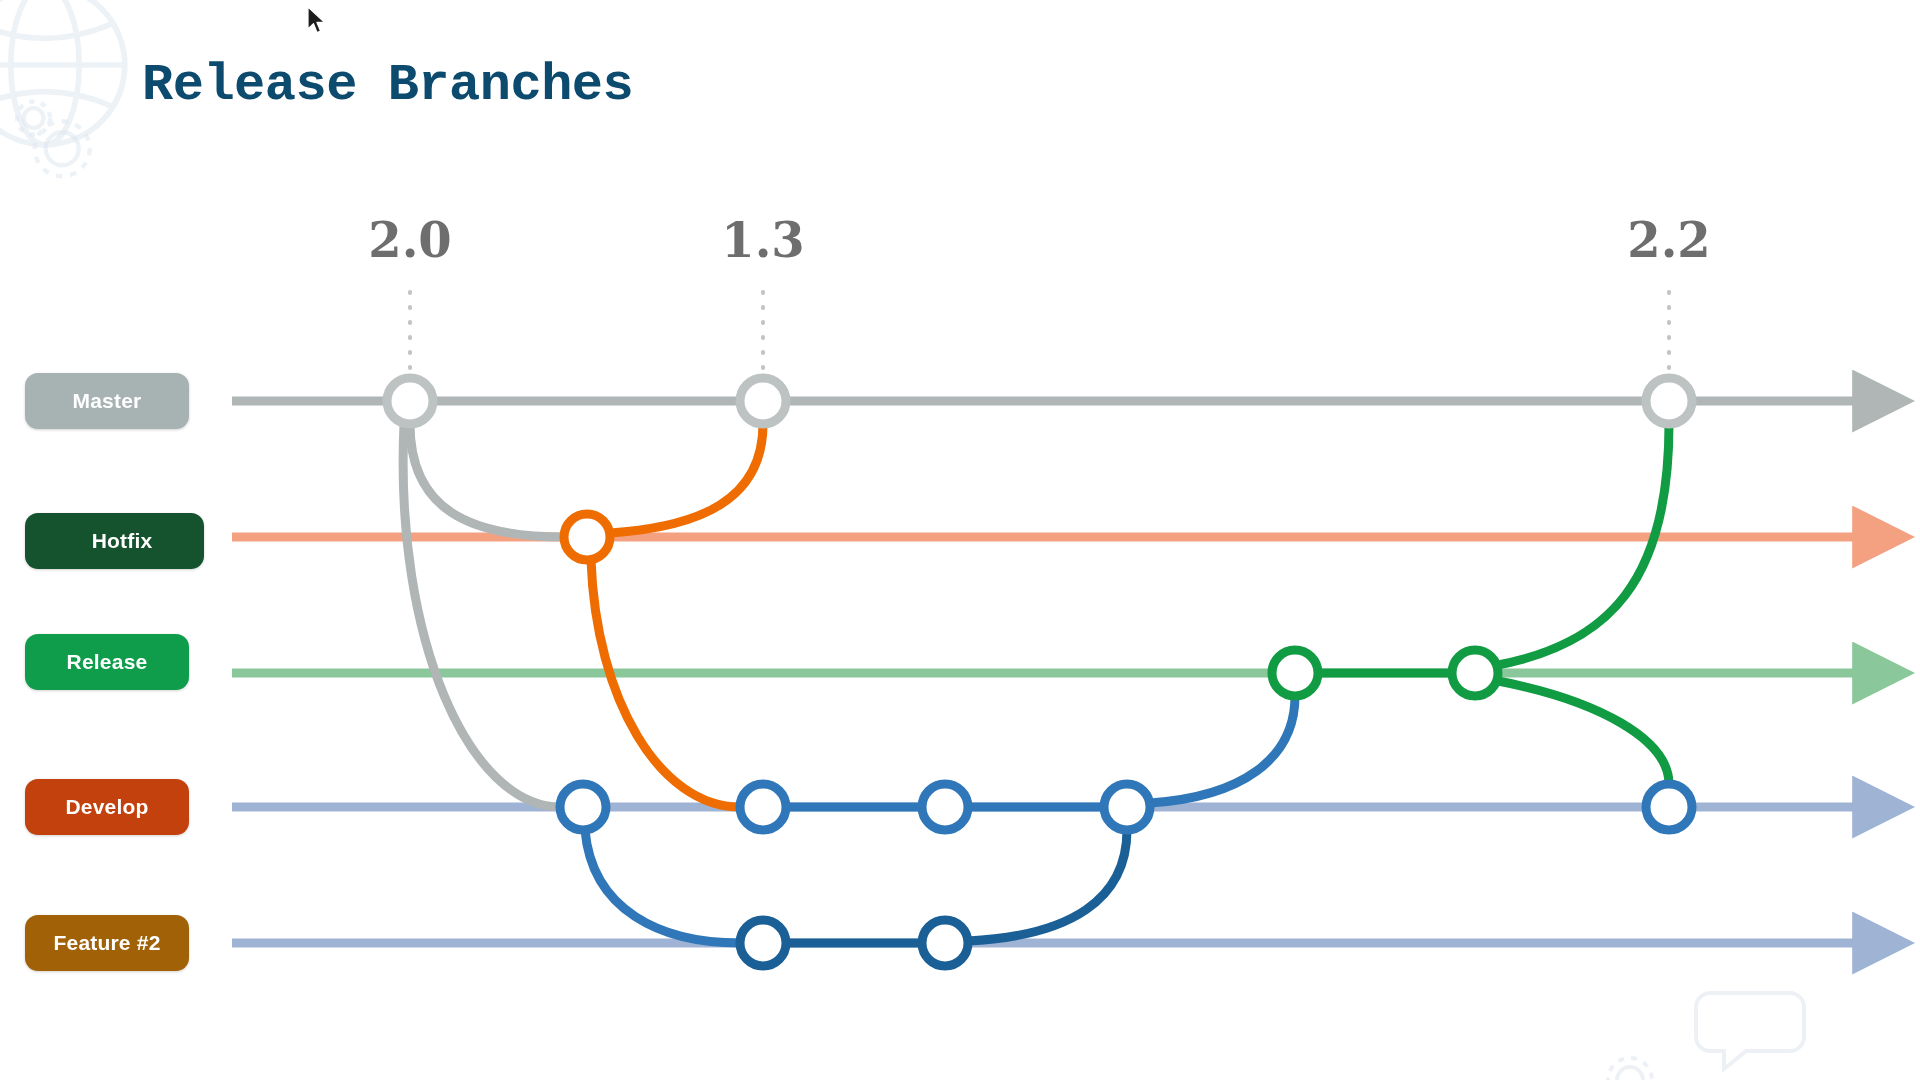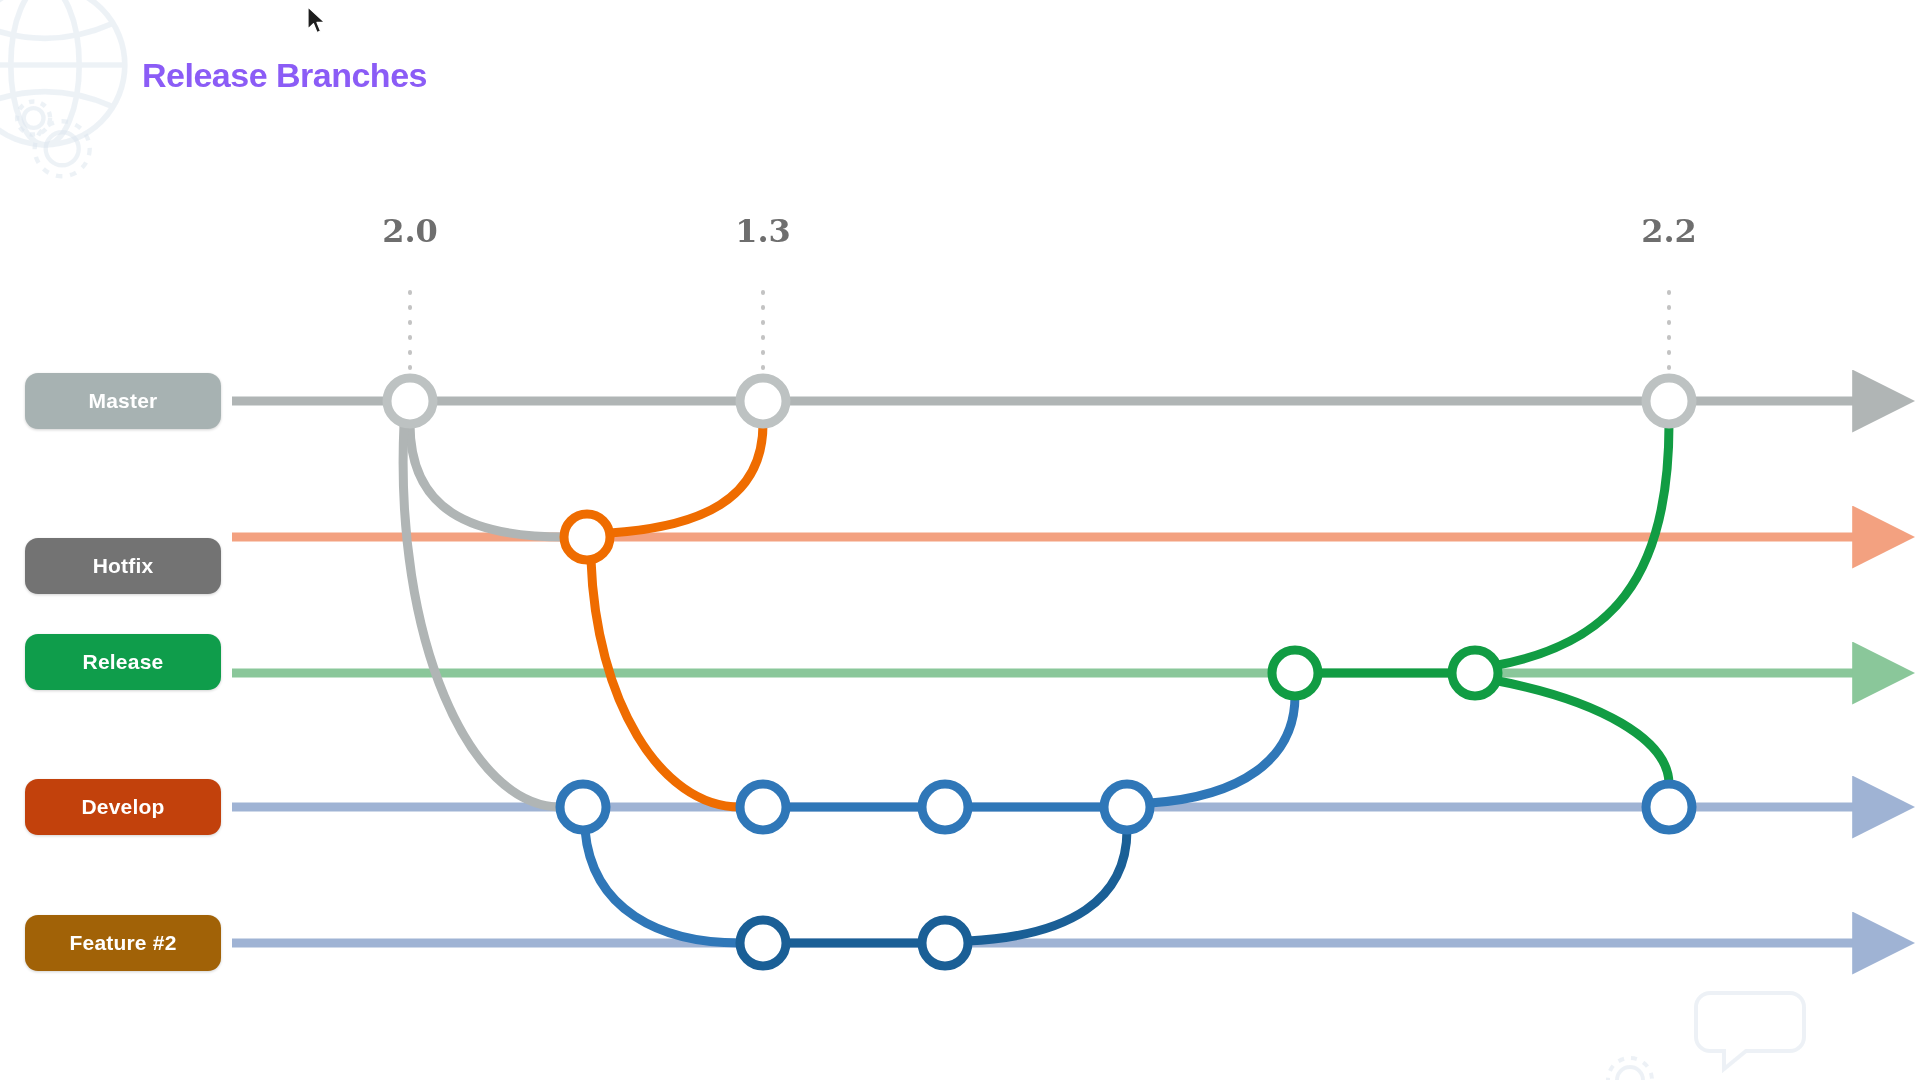--- a/index.html
+++ b/index.html
@@ -14,40 +14,40 @@
 
   
   .watermark{position:absolute;opacity:.5;pointer-events:none;}
   #wm-globe{left:-50px;top:-30px;}
   #wm-gear{left:5px;top:85px;}
   #wm-chat{left:1690px;top:985px;}
   #wm-gear2{left:1570px;top:1040px;}
 
   #page-title{
     position:absolute;left:142px;top:56px;
-    font-family:Liberation Sans, sans-serif;
-    font-weight:bold;font-size:34px;letter-spacing:-0.5px;
-    color:#8b5cf6;white-space:nowrap;
+    font-family:Liberation Mono, monospace;
+    font-weight:bold;font-size:52px;letter-spacing:-0.5px;
+    color:#0c4a6e;white-space:nowrap;
   }
 
   
   .branch-pill{
-    position:absolute;height:56px;width:196px;border-radius:13px;
+    position:absolute;height:56px;width:164px;border-radius:13px;
     display:flex;align-items:center;justify-content:center;
     color:#ffffff;font-size:21px;font-weight:bold;
     letter-spacing:.2px;
     box-shadow:0 1px 3px rgba(0,0,0,.18);
     left:25px;
   }
 
   
   .version-label{
     position:absolute;transform:translateX(-50%);
     font-family:"DejaVu Serif","Liberation Serif",serif;
-    font-weight:bold;font-size:32px;color:#6e6e6e;
+    font-weight:bold;font-size:48px;color:#6e6e6e;
     white-space:nowrap;text-align:center;
   }
 
   #cursor{position:absolute;left:306px;top:6px;pointer-events:none;}
 </style>
 </head>
 <body>
 
 <div id="stage">
 
@@ -168,21 +168,21 @@
     </g>
   </svg>
 
   <div class="version-label" style="left:410px;top:212px;">2.0</div>
   <div class="version-label" style="left:763px;top:212px;">1.3</div>
   <div class="version-label" style="left:1669px;top:212px;text-align:center;">2.2</div>
 
   <div class="branch-pill" style="top:373px;background:#a7b2b2;">
       <span>Master</span>
     </div>
-  <div class="branch-pill" style="top:538px;background:#737373;">
+  <div class="branch-pill" style="top:513px;background:#14532d;padding-left:15px;">
       <span>Hotfix</span>
     </div>
   <div class="branch-pill" style="top:634px;background:#0f9d4b;">
       <span>Release</span>
     </div>
   <div class="branch-pill" style="top:779px;background:#c2410c;">
       <span>Develop</span>
     </div>
   <div class="branch-pill" style="top:915px;background:#a16207;">
       <span>Feature #2</span>

